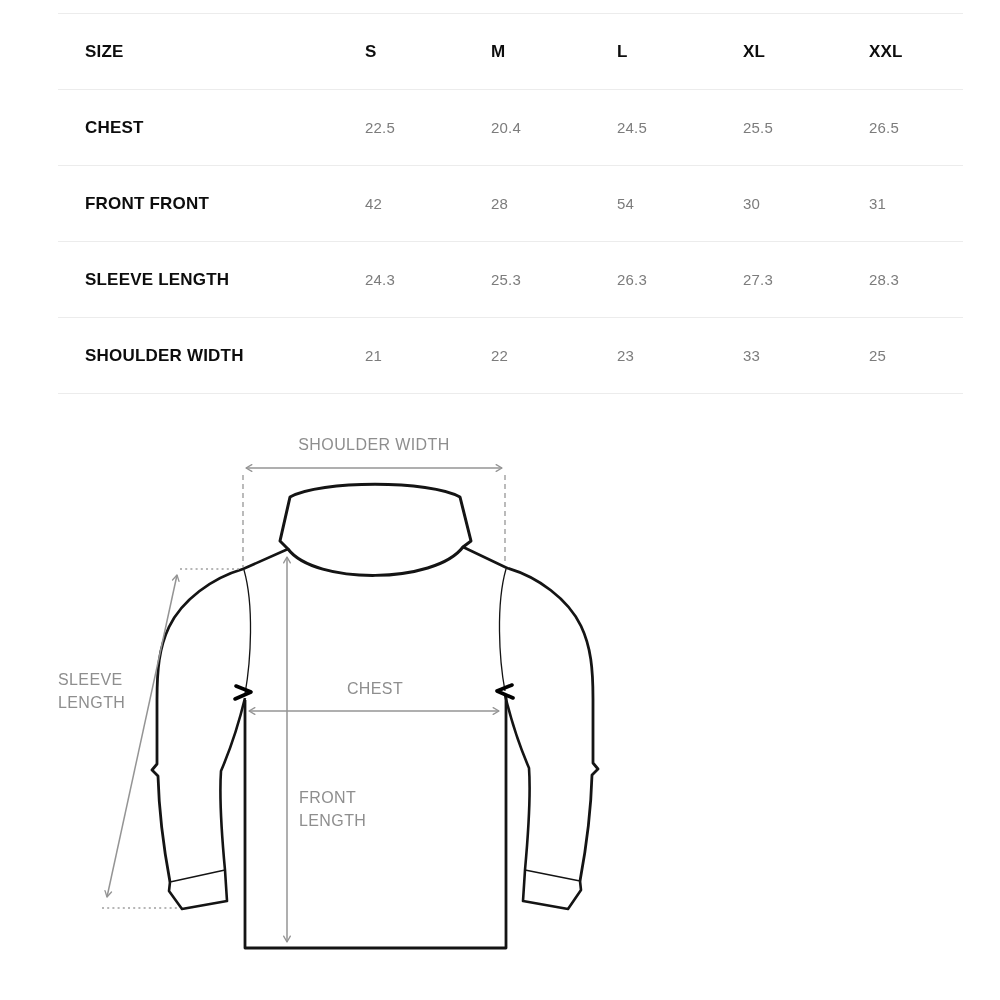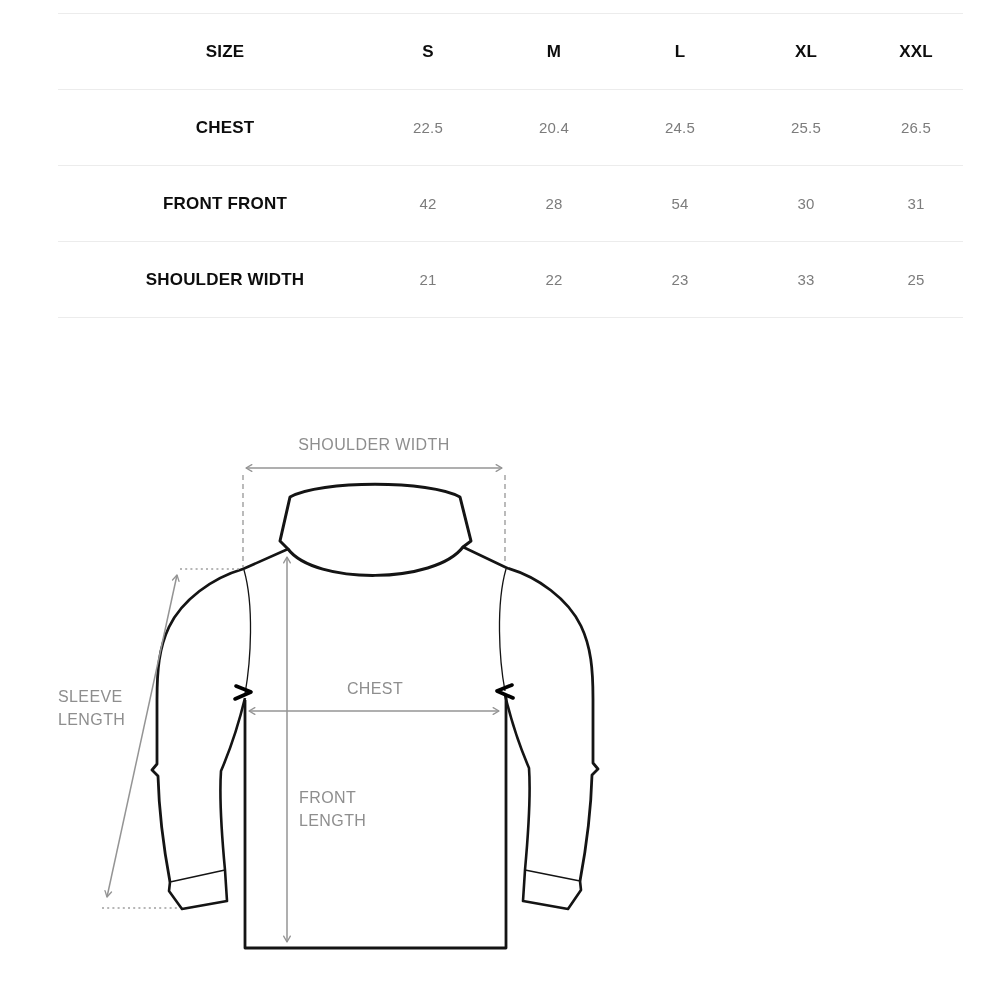--- a/index.html
+++ b/index.html
@@ -16,21 +16,21 @@
   }
   .trow{
     display:grid;
     grid-template-columns:280px 126px 126px 126px 126px 1fr;
     align-items:center;
     height:76px;
     box-sizing:border-box;
     padding-left:27px;
     border-top:1px solid #ececec;
   }
-  .cell{white-space:nowrap;text-align:center;}
+  .cell{white-space:nowrap;}
   .cell.rowlabel{
     font-size:17px;font-weight:700;color:#0d0d0d;letter-spacing:.2px;
   }
   .thead .cell{
     font-size:17px;font-weight:700;color:#0d0d0d;letter-spacing:.2px;
   }
   .cell.val{
     font-size:15px;font-weight:500;color:#7c7c7c;letter-spacing:.2px;
   }
   
@@ -42,21 +42,21 @@
     position:absolute;
     color:#8e8e8e;
     font-size:16px;
     font-weight:500;
     letter-spacing:.4px;
     line-height:23px;
   }
   .dlabel.center{text-align:center;}
   #shoulder-width-label{left:274px;top:13px;width:200px;}
   #chest-label{left:275px;top:257px;width:200px;}
-  #sleeve-length-label{left:58px;top:265px;}
+  #sleeve-length-label{left:58px;top:248px;}
   #front-length-label{left:299px;top:366px;}
 </style>
 </head>
 <body>
 
 <div class="size-table">
   <div class="trow thead">
     <div class="cell">SIZE</div>
     <div class="cell">S</div>
     <div class="cell">M</div>
@@ -76,20 +76,28 @@
 
   <div class="trow">
     <div class="cell rowlabel">FRONT FRONT</div>
     <div class="cell val">42</div>
     <div class="cell val">28</div>
     <div class="cell val">54</div>
     <div class="cell val">30</div>
     <div class="cell val">31</div>
   </div>
 
+  <div class="trow">
+    <div class="cell rowlabel">SLEEVE LENGTH</div>
+    <div class="cell val">24.3</div>
+    <div class="cell val">25.3</div>
+    <div class="cell val">26.3</div>
+    <div class="cell val">27.3</div>
+    <div class="cell val">28.3</div>
+  </div>
 
   <div class="trow">
     <div class="cell rowlabel">SHOULDER WIDTH</div>
     <div class="cell val">21</div>
     <div class="cell val">22</div>
     <div class="cell val">23</div>
     <div class="cell val">33</div>
     <div class="cell val">25</div>
   </div>
 </div>

